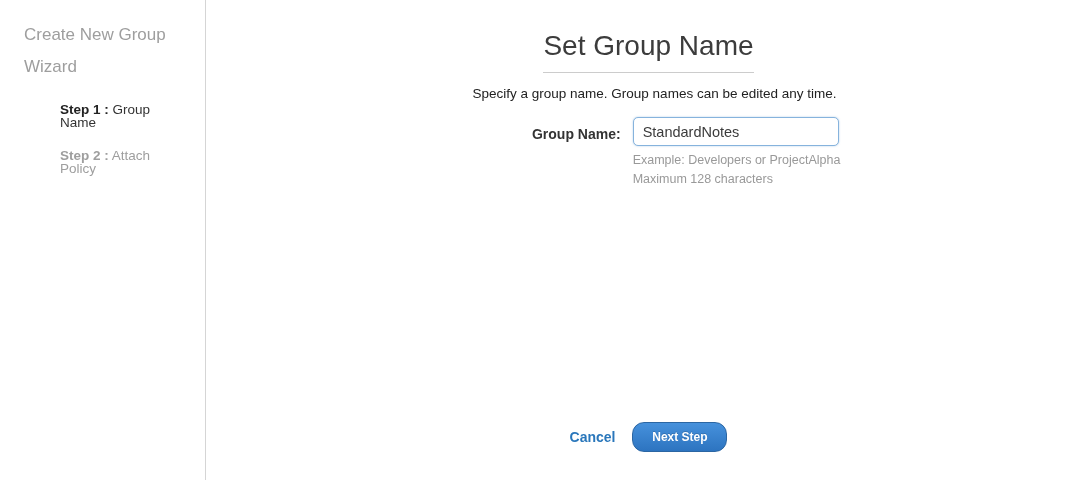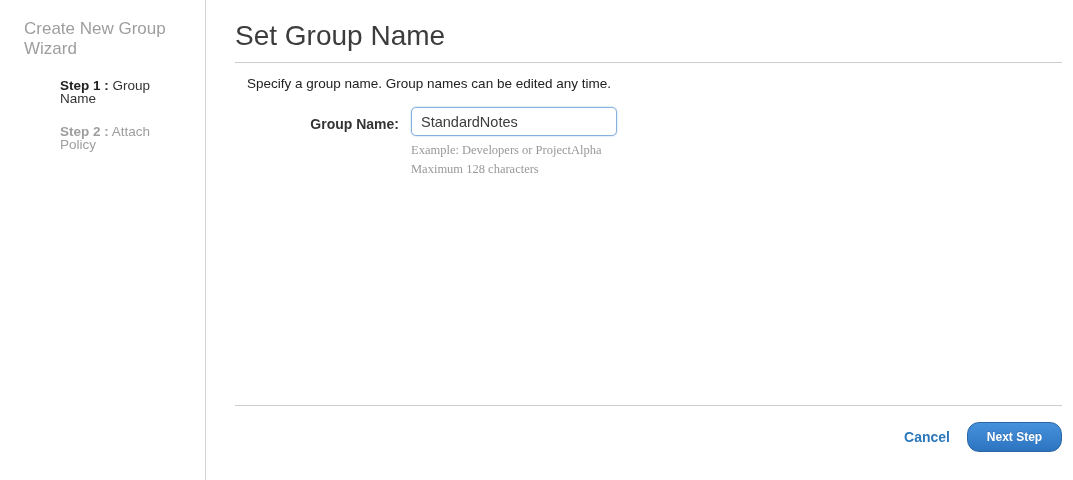--- a/index.html
+++ b/index.html
@@ -12,34 +12,35 @@
   .app { display: flex; width: 1073px; height: 480px; }
 
   
   .sidebar {
     width: 206px; height: 480px;
     border-right: 1px solid #d5d5d5;
     padding: 19px 20px 0 24px;
     flex-shrink: 0;
   }
   .wizard-title {
-    font-size: 17px; line-height: 20px;
+    font-size: 17px; line-height: 32px;
     color: #9e9e9e; font-weight: 400;
     margin-bottom: 20px; max-width: 160px;
   }
   .step { font-size: 13.5px; color: #9e9e9e; margin-bottom: 20px; line-height: 13px; margin-left: 36px; }
   .step .prefix { font-weight: 700; }
   .step.active { color: #333333; }
   .step.active .prefix { font-weight: bold; color: #222222; }
 
   
   .main {
     flex: 1; height: 452px;
     display: flex; flex-direction: column;
-    padding: 4px 11px 0 29px;
+    padding: 14px 11px 0 29px;
+    align-items: center;
   }
   .page-title {
     font-size: 28px; font-weight: 400; color: #3c3c3c;
     margin-top: 16px; padding-bottom: 10px;
     border-bottom: 1px solid #cccccc;
   }
   .page-desc {
     font-size: 13.5px; color: #222222;
     margin-top: 13px;
     margin-left: 12px;
@@ -58,21 +59,21 @@
     border: 1px solid #86b3dd; border-radius: 5px;
     box-shadow: 0 0 2px rgba(110, 160, 210, 0.55);
     outline: none;
     padding: 0 9px;
     font-family: "Liberation Sans", sans-serif;
     font-size: 14.5px; color: #3b3b3b;
     background: #ffffff;
   }
   .hint {
     font-size: 12.5px; color: #999999;
-    line-height: 19px; margin-top: 5px; font-family: Liberation Serif, serif;
+    line-height: 19px; margin-top: 5px;
   }
   .hint div { line-height: 19px; }
 
   .spacer { flex: 1; }
 
   .footer-rule { border: none; border-top: 1px solid #cccccc; }
   .footer {
     display: flex; justify-content: flex-end; align-items: center;
     padding: 16px 0 0 0;
   }

